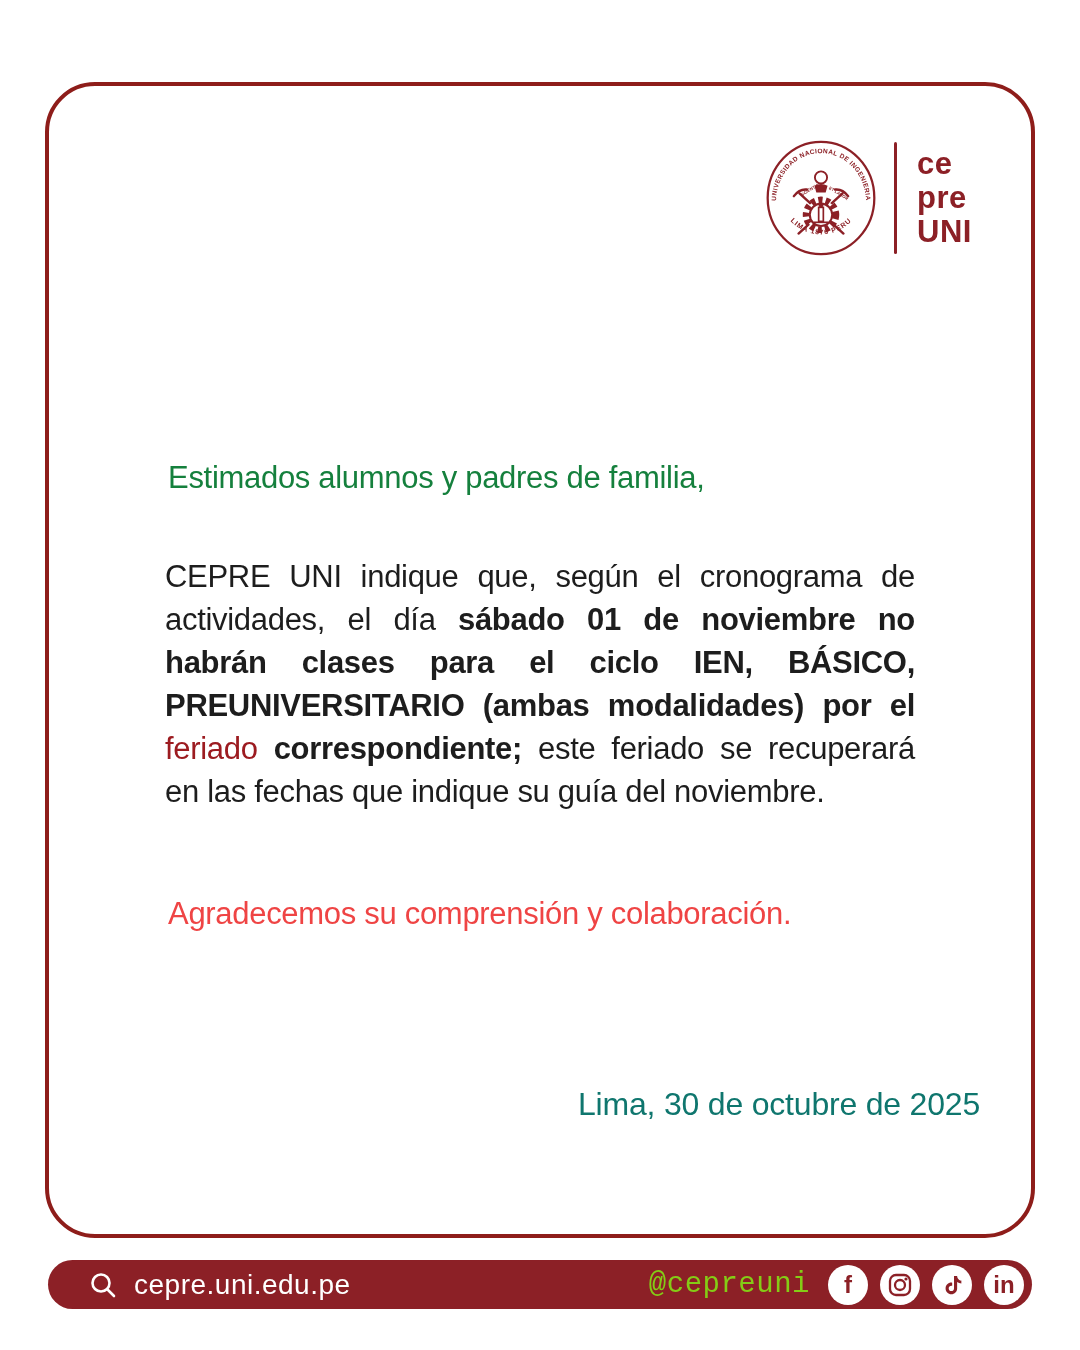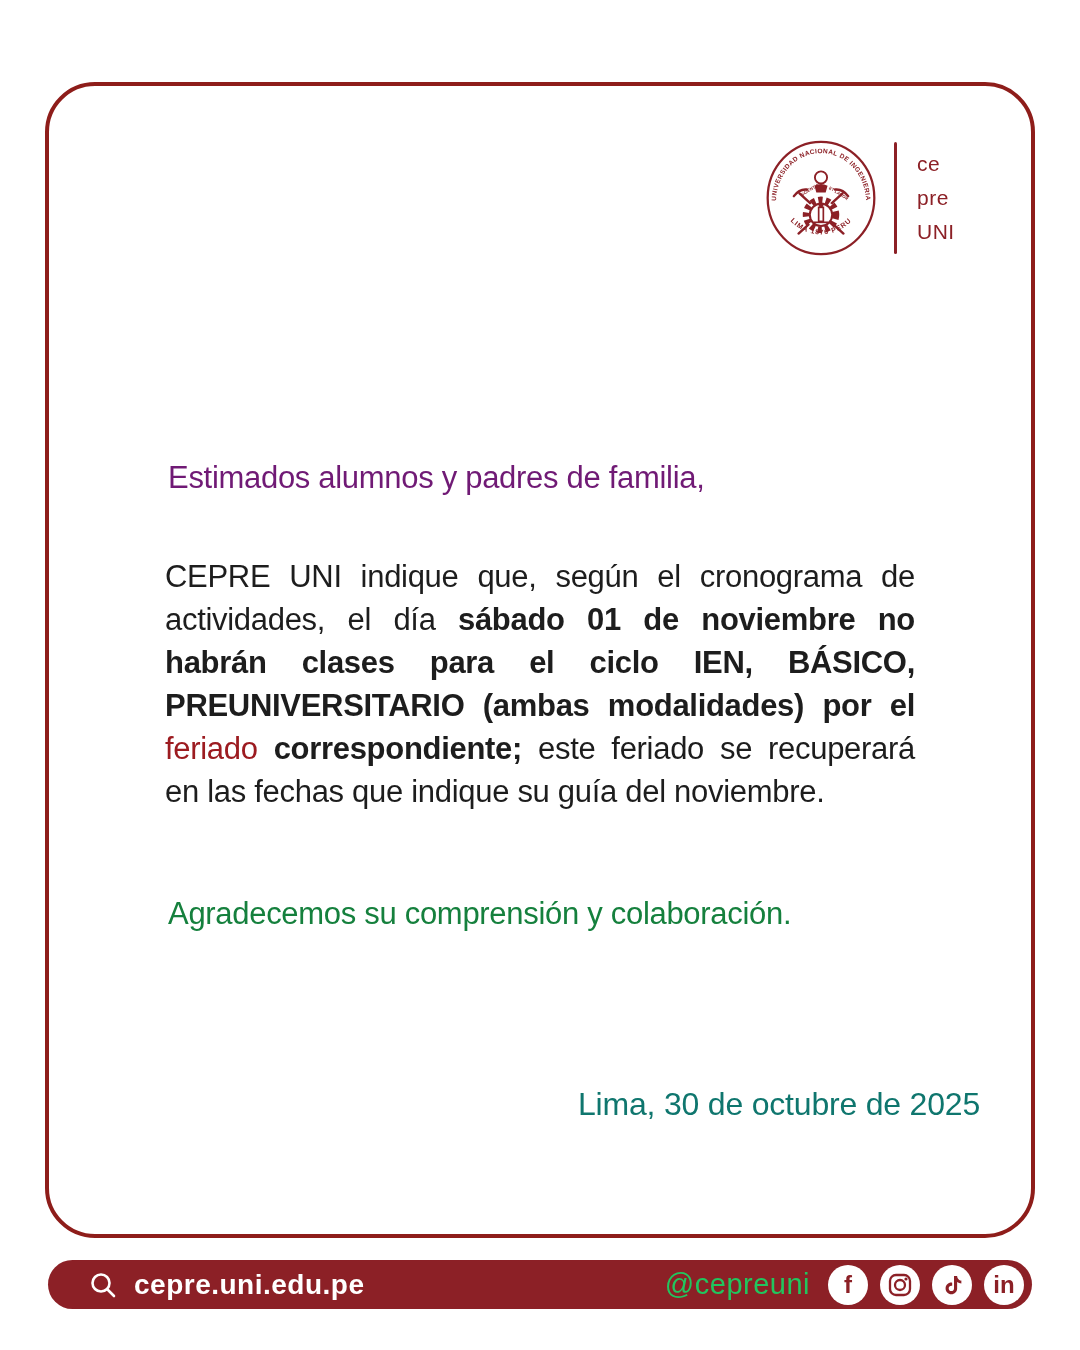--- a/index.html
+++ b/index.html
@@ -22,66 +22,67 @@
   .logo-group{
     position:absolute;top:140px;left:764px;
     display:flex;align-items:center;
   }
   .seal{width:114px;height:116px;}
   .logo-divider{
     width:3px;height:112px;background:#8c2026;border-radius:2px;
     margin:0 20px 0 16px;
   }
   .wordmark{
-    color:#8c2026;font-weight:normal;
-    font-size:21px;line-height:34px;letter-spacing:.5px;
+    color:#8c2026;font-weight:bold;
+    font-size:31px;line-height:34px;letter-spacing:.5px;
   }
   
   .title{
     position:absolute;top:318px;left:0;width:1080px;
     text-align:center;
     font-size:58px;font-weight:800;color:#121212;
     letter-spacing:1px;
   }
   
   .greeting{
     position:absolute;left:168px;top:460px;width:750px;
-    font-size:31px;color:#701a75;letter-spacing:-.3px;
+    font-size:31px;color:#15803d;letter-spacing:-.3px;
   }
   .announcement{
     position:absolute;left:165px;top:524px;width:750px;
     font-size:31px;line-height:43px;color:#1d1d1d;
     text-align:justify;letter-spacing:-.3px;
   }
   .announcement .b{font-weight:bold;}
   .announcement .accent{font-weight:normal;color:#9c1b20;}
   .thanks{
     position:absolute;left:168px;top:896px;width:750px;
-    font-size:31px;color:#15803d;letter-spacing:-.3px;
+    font-size:31px;color:#ef4444;letter-spacing:-.3px;
   }
   .dateline{
     position:absolute;left:165px;top:1086px;width:815px;
     text-align:right;font-size:32px;color:#0f766e;letter-spacing:-.2px;
   }
   
   .footer-bar{
     position:absolute;left:48px;top:1260px;
     width:984px;height:49px;border-radius:25px;
     background:#8c2026;
     display:flex;align-items:center;justify-content:space-between;
     box-sizing:border-box;padding:0 8px 0 40px;
   }
   .footer-left{display:flex;align-items:center;gap:16px;}
   .footer-left .site{
-    color:#fff;font-size:28px;font-weight:700;letter-spacing:.5px;
+    color:#fff;font-size:28px;font-weight:400;letter-spacing:.5px;
   }
   .footer-right{display:flex;align-items:center;gap:12px;}
   .footer-right .handle{
-    color:#22c55e;font-size:29px;font-weight:300;letter-spacing:.5px;
+    color:#84cc16;font-size:29px;font-weight:300;letter-spacing:.5px;
     margin-right:6px;
+    font-family:Liberation Mono, monospace;
   }
   .social{
     width:40px;height:40px;border-radius:50%;
     background:#fff;color:#8c2026;
     display:flex;align-items:center;justify-content:center;
     flex:0 0 auto;
   }
   .social span.txt{
     font-weight:bold;font-size:24px;line-height:1;
     font-family:"Liberation Sans", sans-serif;

